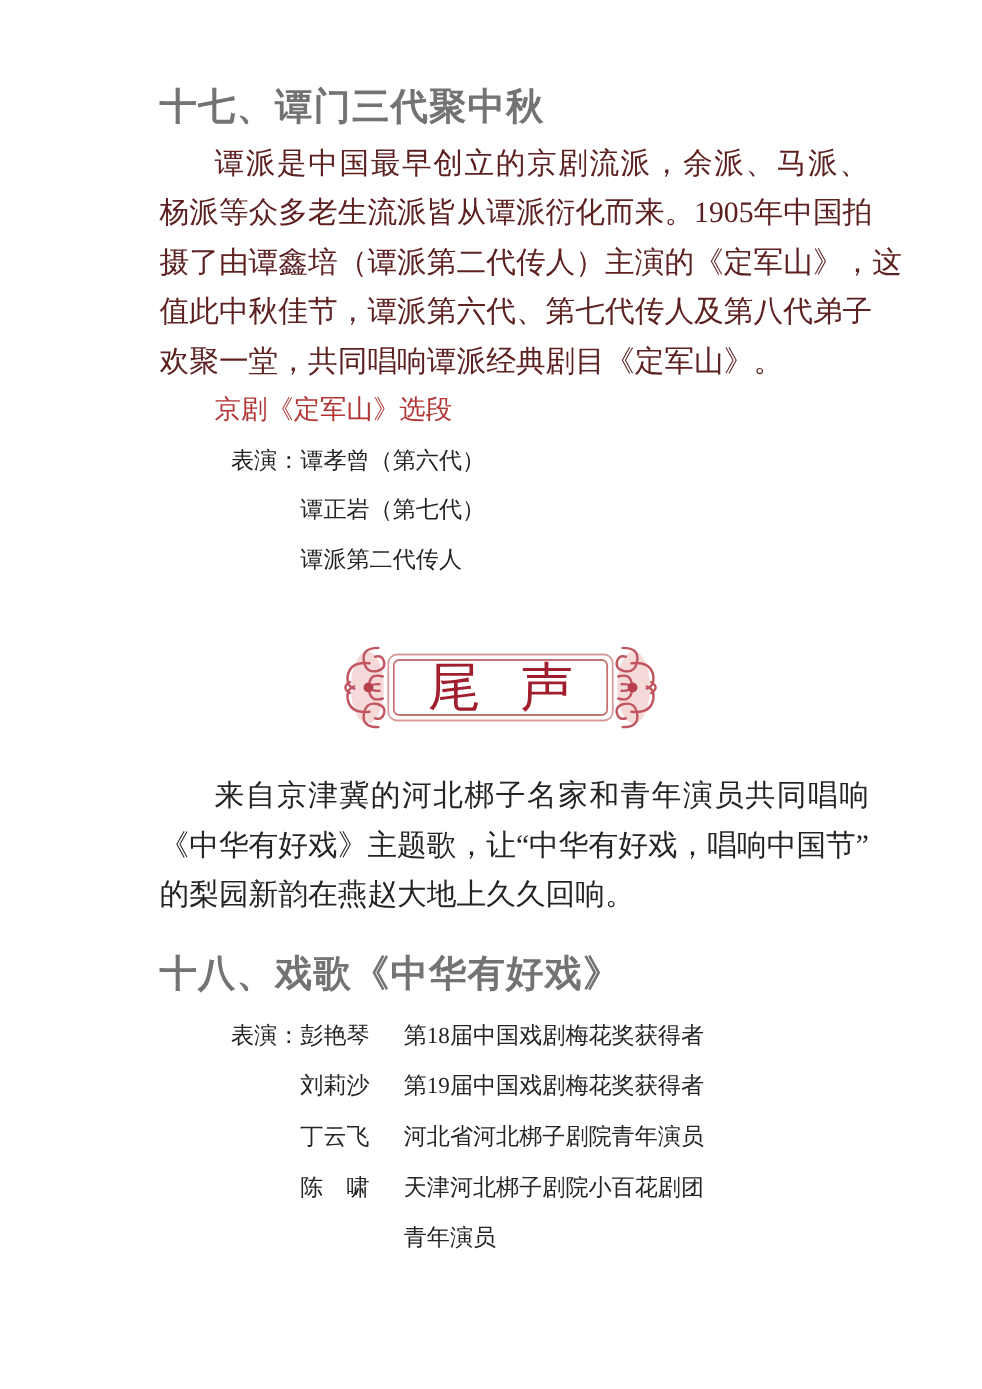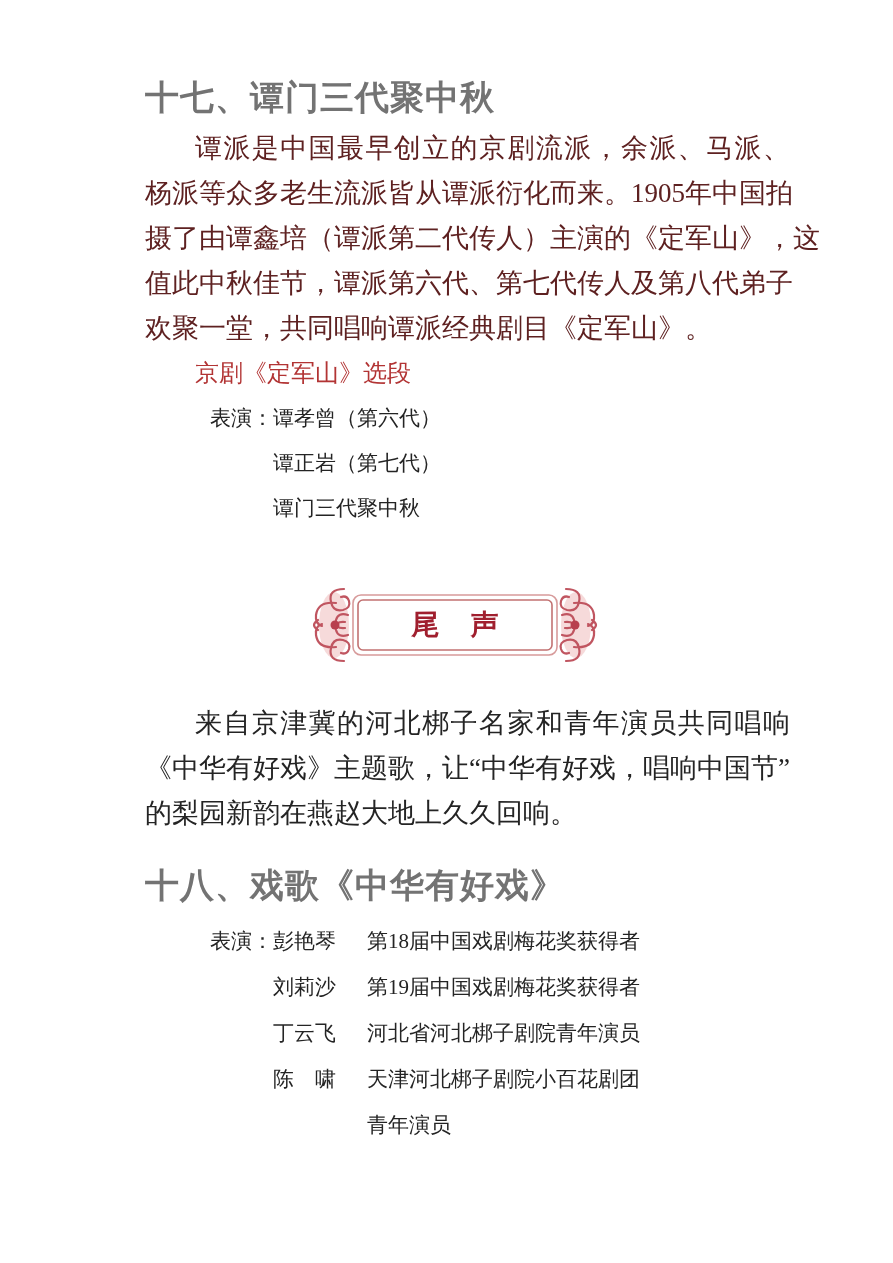--- a/index.html
+++ b/index.html
@@ -45,21 +45,21 @@
   .cdesc{flex:none;}
 
   .banner{
     position:relative;width:296px;height:92px;
     margin:48px 0 30px 162px;
   }
   .banner svg{position:absolute;left:0;top:0;}
   .banner-text{
     position:absolute;left:0;top:0;width:100%;height:100%;
     display:flex;align-items:center;justify-content:center;
-    font-size:28px;font-weight:bold;color:#a01f2e;
+    font-size:48px;font-weight:normal;color:#a01f2e;
     letter-spacing:12px;padding-left:12px;box-sizing:border-box;text-align:center;
   }
 </style>
 </head>
 <body>
 
 <div class="content">
 
   <div class="sec-title first">十七、谭门三代聚中秋</div>
 
@@ -71,21 +71,21 @@
     <div class="pline last">欢聚一堂，共同唱响谭派经典剧目《定军山》。</div>
   </div>
 
   <div class="piece-title">京剧《定军山》选段</div>
 
   <div class="cast">
     <div class="cast-label">表演：</div>
     <div class="names">
       <div>谭孝曾（第六代）</div>
       <div>谭正岩（第七代）</div>
-      <div>谭门三代聚中秋</div>
+      <div>谭派第二代传人</div>
     </div>
   </div>
 
   <div class="banner">
     <svg width="296" height="92" viewBox="0 0 296 92">
 
       <rect x="46" y="16" width="204" height="60" rx="8" fill="none" stroke="#d79b9b" stroke-width="1.6"></rect>
       <rect x="51" y="21" width="194" height="50" rx="5" fill="none" stroke="#c27272" stroke-width="1.6"></rect>
 
       <g transform="translate(27,46)">

